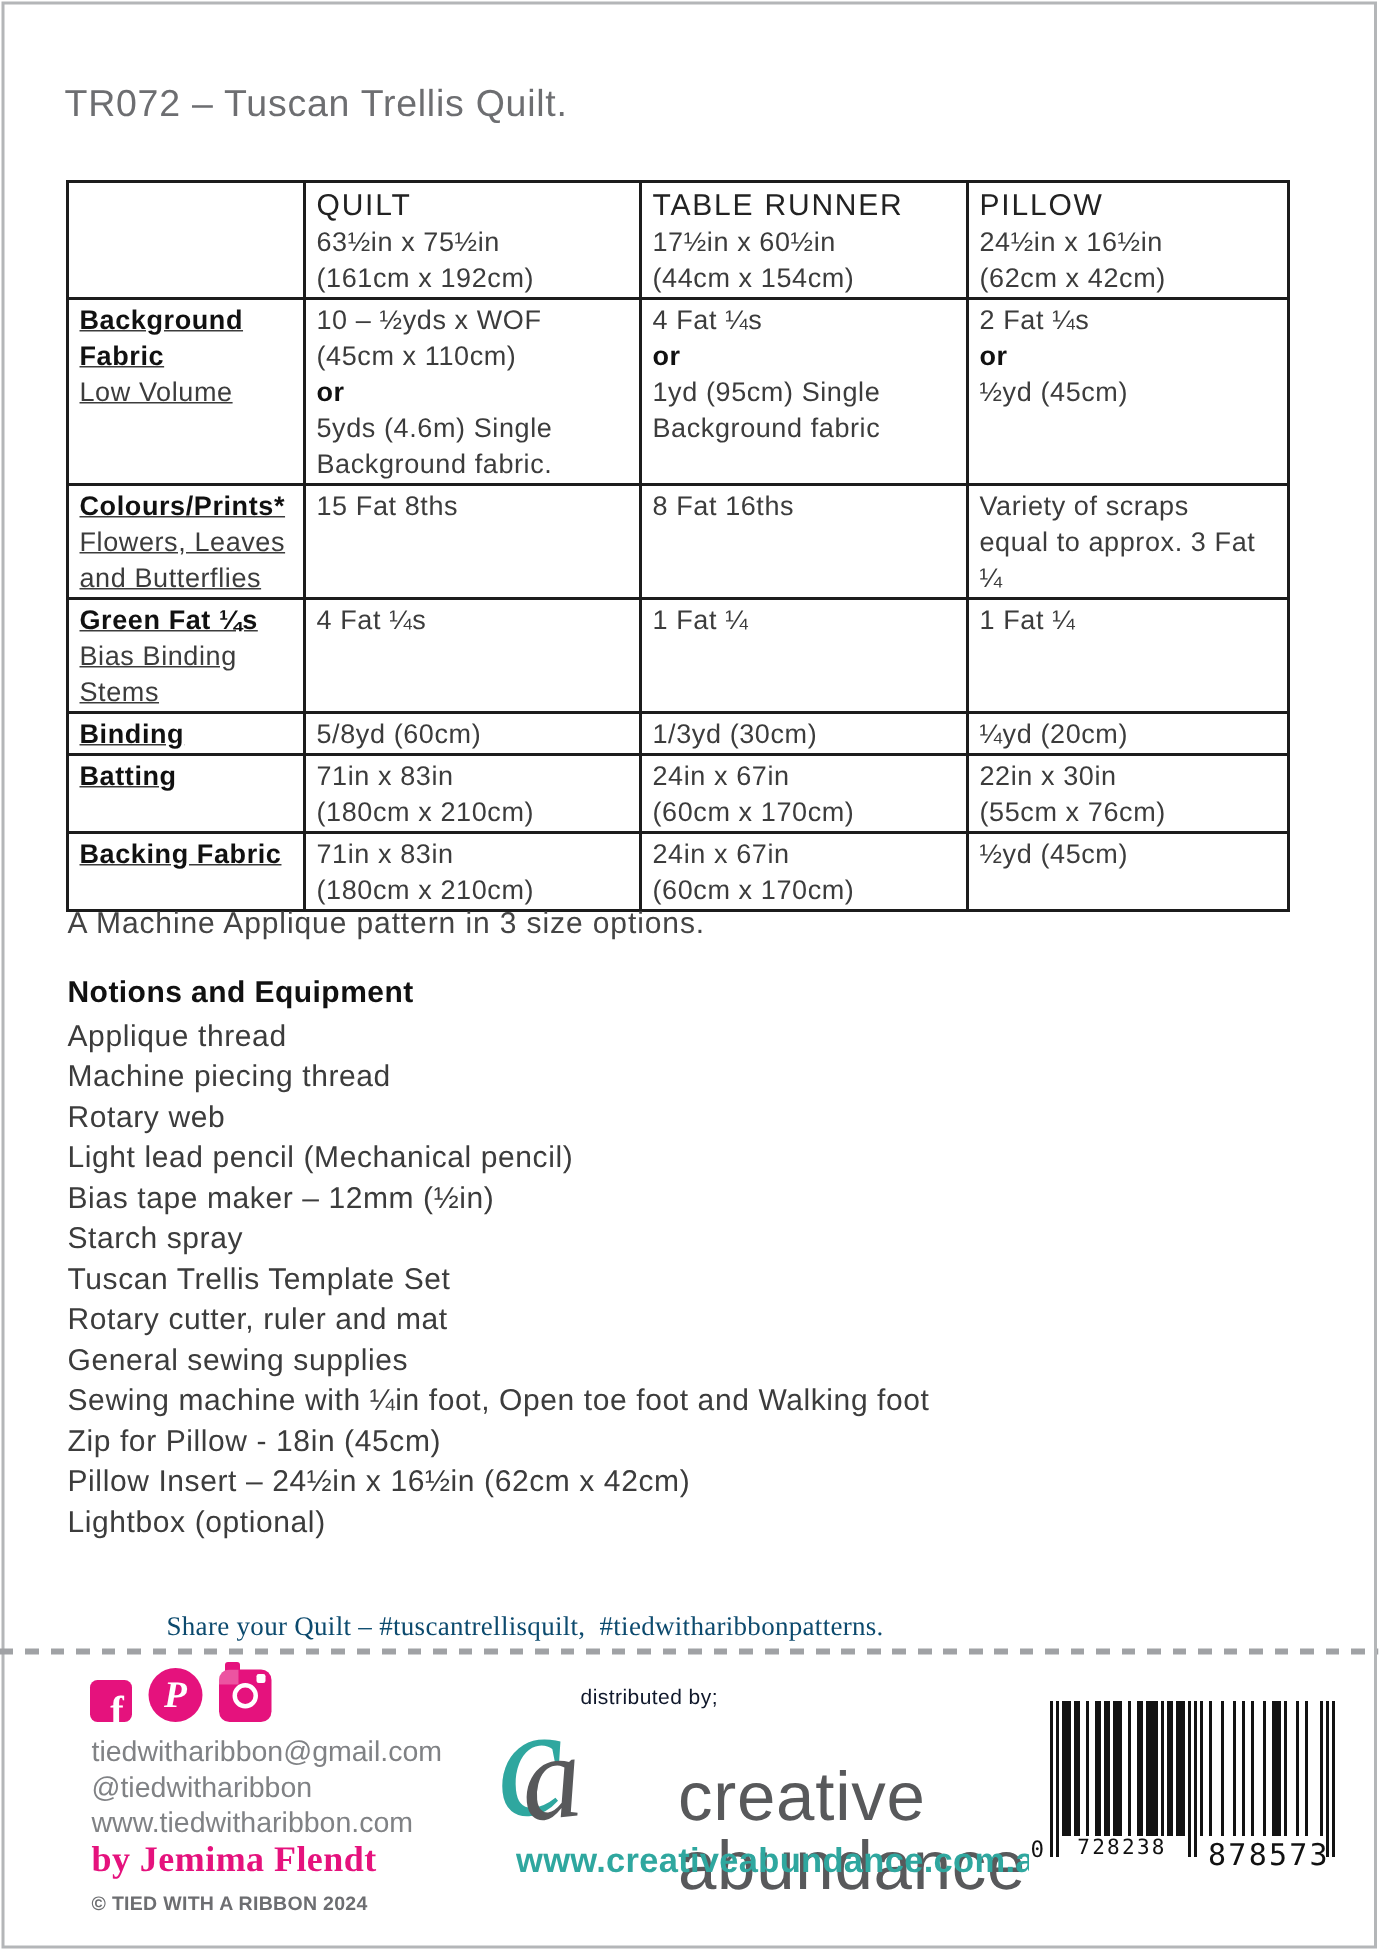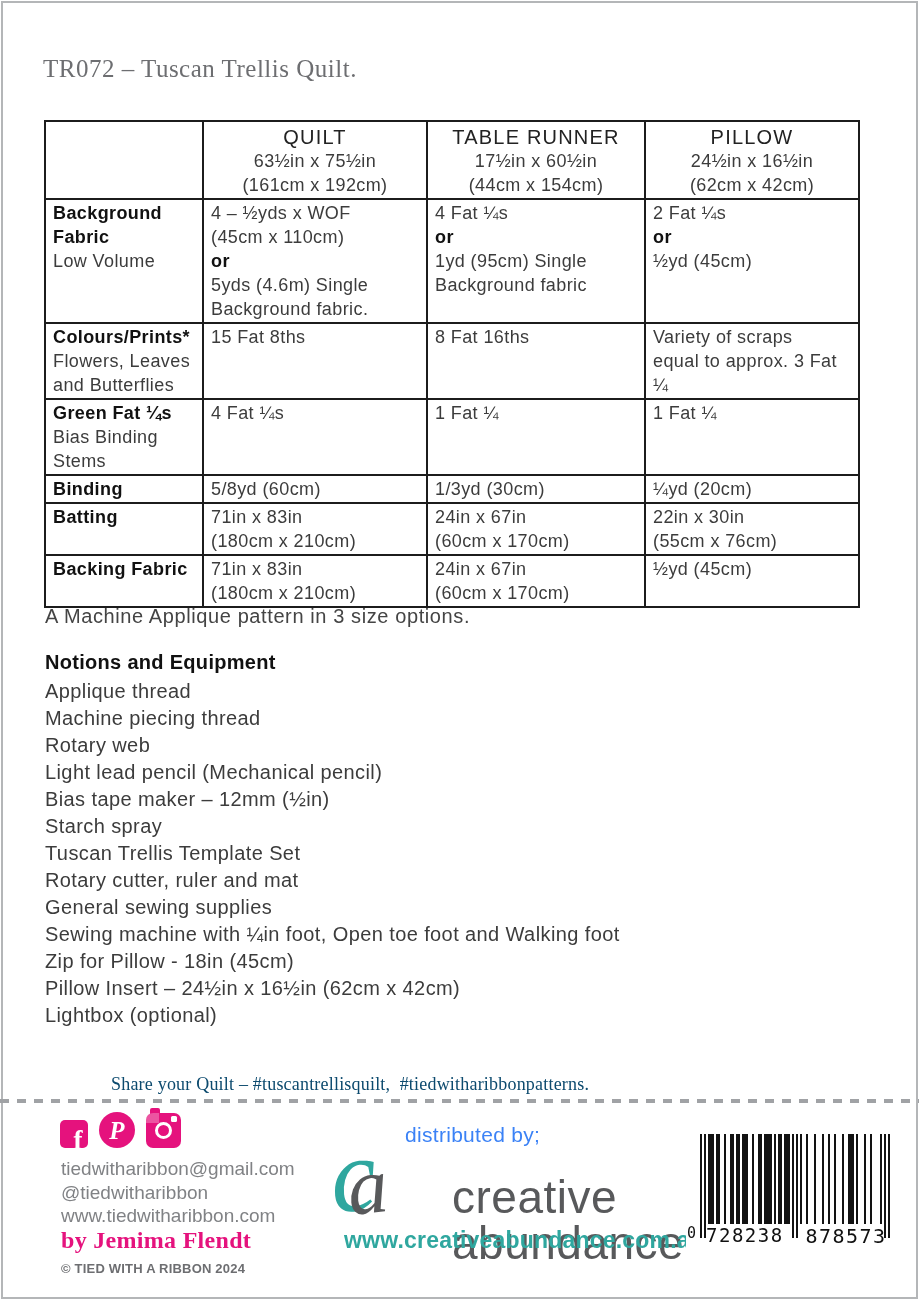--- a/index.html
+++ b/index.html
@@ -5,38 +5,38 @@
   * { margin:0; padding:0; box-sizing:border-box; }
   html,body { background:#fff; }
   body {
     position:relative; width:919px; height:1300px;
     font-family:"Liberation Sans", sans-serif; color:#2e2e2e; overflow:hidden;
   }
   .frame { position:absolute; inset:1px; border:2px solid #b4b6b8; pointer-events:none; }
 
   .page-title {
     position:absolute; top:55px; left:43px;
-    font-family:Liberation Serif, serif; font-weight:normal;
+    font-family:Liberation Sans, sans-serif; font-weight:normal;
     font-size:25px; color:#6d6e71; letter-spacing:.5px;
   }
 
   
   table.req {
     position:absolute; top:120px; left:44px; width:814px;
     border-collapse:collapse; table-layout:fixed;
   }
   table.req th, table.req td {
     border:2px solid #1c1c1c; vertical-align:top;
     font-size:18px; line-height:24px; letter-spacing:.4px;
     padding:1px 7px; text-align:left; font-weight:normal; color:#3c3c3c;
   }
-  table.req thead th { text-align:center; height:70px; padding-top:3px; }
+  table.req thead th { text-align:left; height:70px; padding-top:3px; }
   table.req .col-name { font-size:20px; letter-spacing:1.2px; color:#222; }
   table.req .b { font-weight:bold; color:#111; }
-  td.label-cell { color:#3c3c3c; }
+  td.label-cell { color:#3c3c3c;text-decoration:underline; }
 
   .tagline { position:absolute; top:605px; left:45px; font-size:20px; letter-spacing:.6px; color:#444; }
 
   .notions { position:absolute; top:649px; left:45px; }
   .notions h2 { font-size:20px; font-weight:bold; color:#111; letter-spacing:.3px; margin-bottom:2px; line-height:27px; }
   .notions ul { list-style:none; font-size:20px; line-height:27px; letter-spacing:.4px; color:#3c3c3c; }
 
   .share {
     position:absolute; top:1074px; left:95px;
     font-family:"Liberation Serif", serif; font-size:18px; color:#0c4a6e;
@@ -68,35 +68,35 @@
   .icon-ig .dot { position:absolute; top:3px; right:4px; width:6px; height:6px; background:#fff; border-radius:1.5px; }
 
   .contact { position:absolute; top:1157px; left:61px; font-size:19px; line-height:23.5px; color:#808285; }
   .byline {
     position:absolute; top:1227px; left:61px;
     font-family:"Liberation Serif",serif; font-weight:600; font-size:24px; color:var(--pink); letter-spacing:.3px;
   }
   .copyright { position:absolute; top:1261px; left:61px; font-size:13px; font-weight:bold; color:#6d6e71; letter-spacing:.2px; }
 
   
-  .distributed-by { position:absolute; top:1123px; left:387px; font-size:21px; color:#3b82f6; letter-spacing:.3px;margin-left:18px; }
+  .distributed-by { position:absolute; top:1123px; left:387px; font-size:14px; color:#0f172a; letter-spacing:.3px; }
   .monogram { position:absolute; top:1126px; left:330px; display:flex; align-items:flex-end; transform:rotate(-6deg); font-family:"Liberation Serif",serif; font-style:italic; }
   .monogram .mono-c { font-size:104px; line-height:.95; color:var(--teal); }
   .monogram .mono-a { font-size:80px; line-height:.92; color:#58595b; margin-left:-30px; }
   .brand { position:absolute; top:1141px; left:452px; color:#58595b; font-size:46px; line-height:46px; letter-spacing:.5px;margin-top:33px; }
   .dist-url { position:absolute; top:1227px; left:344px; color:var(--teal); font-weight:bold; font-size:23px; letter-spacing:.2px; }
 
   
   .barcode { position:absolute; top:1130px; left:686px; width:210px; height:128px; background:#fff; }
   .barcode-bars { position:absolute; top:4px; left:14px; display:flex; align-items:flex-start; }
   .module { width:2px; height:90px; }
   .module.dark { background:#121212; }
   .module.guard { height:104px; }
   .barcode .bd0  { position:absolute; left:1px;  top:94px; font-family:"DejaVu Sans Mono",monospace; font-size:15px; color:#111; }
-  .barcode .bdg1 { position:absolute; left:20px; top:94px; width:84px; text-align:left; letter-spacing:1.5px; font-family:"DejaVu Sans Mono",monospace; font-size:19px; color:#111; }
+  .barcode .bdg1 { position:absolute; left:20px; top:94px; width:84px; text-align:center; letter-spacing:1.5px; font-family:"DejaVu Sans Mono",monospace; font-size:14px; color:#111; }
   .barcode .bdg2 { position:absolute; left:118px; top:94px; width:84px; text-align:center; letter-spacing:1.5px; font-family:"DejaVu Sans Mono",monospace; font-size:20px; color:#111; }
 </style>
 </head>
 <body style="--pink: #e5127d; --teal: #2fa79f;">
 
 <div class="frame"></div>
 
 <h1 class="page-title">TR072 – Tuscan Trellis Quilt.</h1>
 
 <table class="req">
@@ -127,21 +127,21 @@
     </tr>
   </thead>
   <tbody>
       <tr>
         <td class="label-cell">
           <div class="b">Background</div>
           <div class="b">Fabric</div>
           <div>Low Volume</div>
         </td>
         <td>
-          <div>4 – ½yds x WOF</div>
+          <div>10 – ½yds x WOF</div>
           <div>(45cm x 110cm)</div>
           <div class="b">or</div>
           <div>5yds (4.6m) Single</div>
           <div>Background fabric.</div>
         </td>
         <td>
           <div>4 Fat ¼s</div>
           <div class="b">or</div>
           <div>1yd (95cm) Single</div>
           <div>Background fabric</div>

